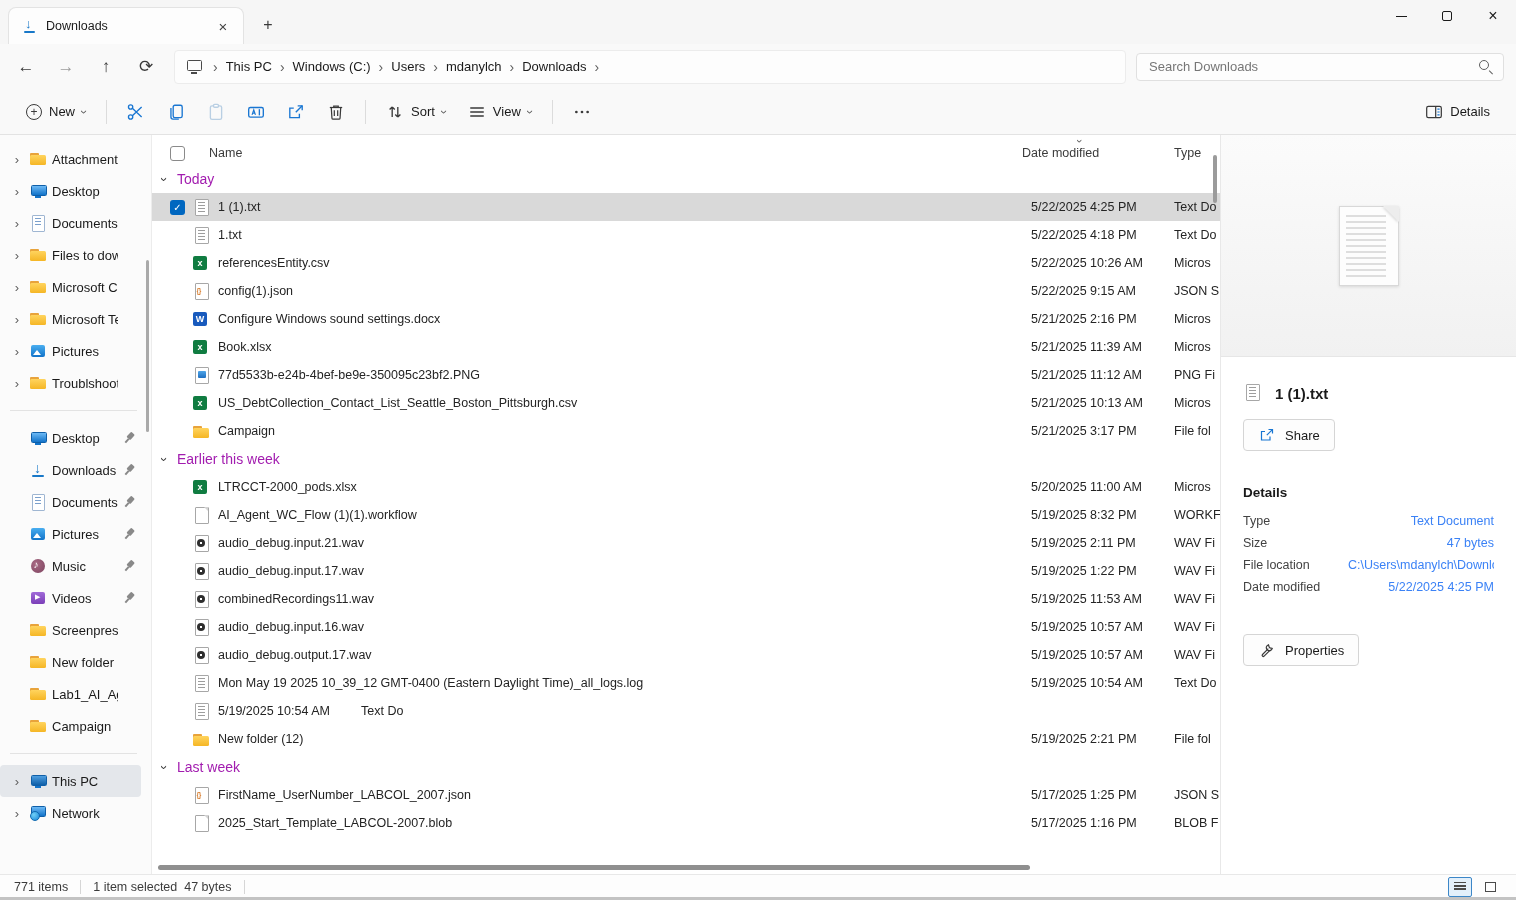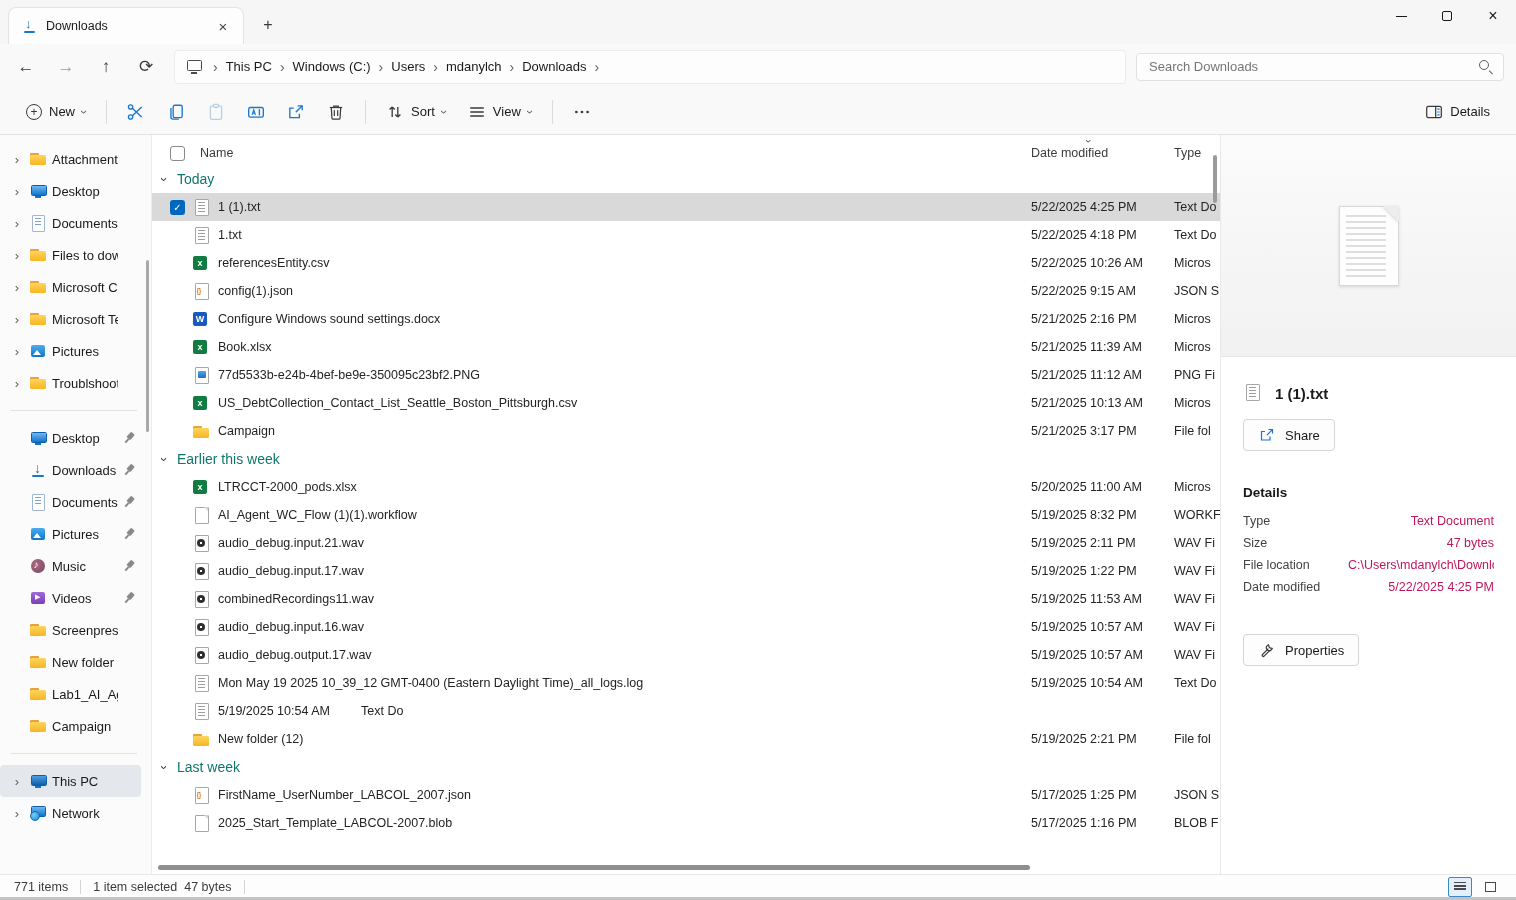--- a/index.html
+++ b/index.html
@@ -79,29 +79,29 @@
   .i-downloads::before{content:'↓';position:absolute;left:5px;top:-1px;color:#1878c8;font-weight:bold;font-size:14px;}
   .i-downloads::after{content:'';position:absolute;left:3px;bottom:2px;width:12px;height:2px;background:#1878c8;border-radius:1px;}
   .i-music::before{content:'♪';position:absolute;left:4.5px;top:1.5px;color:#fff;font-size:10px;z-index:1;}
   .i-music::after{content:'';position:absolute;left:2px;top:2px;width:14px;height:14px;background:radial-gradient(circle at 35% 35%,#a86a84,#7e4460);border-radius:50%;}
   .i-videos::before{content:'▶';position:absolute;left:6px;top:4px;color:#fff;font-size:7px;z-index:1;}
   .i-videos::after{content:'';position:absolute;left:2px;top:3px;width:14px;height:12px;background:linear-gradient(#a06ad8,#7b3fb8);border-radius:2px;}
   .i-network::before{content:'';position:absolute;left:2px;top:2px;width:13px;height:9px;background:linear-gradient(#6cb9f5,#1273c9);border:1px solid #0f5fa8;border-radius:1.5px;}
   .i-network::after{content:'';position:absolute;left:1px;bottom:1px;width:8px;height:8px;background:radial-gradient(circle at 35% 35%,#6fd0f7,#1a85d8);border-radius:50%;border:1px solid #0f6ab0;}
   
   .filearea{flex:1;position:relative;padding-top:6px;overflow:hidden;}
-  .list-header{height:24px;display:flex;align-items:center;padding-left:18px;color:#3b3b3b;font-size:12.5px;}
+  .list-header{height:24px;display:flex;align-items:center;padding-left:18px;color:#3b3b3b;font-size:12.5px;gap:9px;}
   .hdr-check{width:15px;height:15px;border:1px solid #8a8a8a;border-radius:3px;background:#fff;flex:none;}
   .hdr-name{margin-left:15px;flex:1;}
   .hdr-date{width:143px;flex:none;position:relative;}
   .sort-caret{position:absolute;left:56px;top:-11px;display:inline-block;transform:rotate(90deg);font-size:11px;color:#5f5f5f;}
   .hdr-type{width:46px;flex:none;overflow:hidden;white-space:nowrap;}
   .group-header{height:28px;display:flex;align-items:center;gap:7px;padding-left:6px;}
   .group-chevron{display:inline-block;transform:rotate(90deg);font-size:13px;color:#3b3b3b;width:12px;text-align:center;}
-  .group-label{color:#0f766e;font-size:14px;}
+  .group-label{color:#a21caf;font-size:14px;}
   .file-row{height:28px;display:flex;align-items:center;padding-left:18px;font-size:12.5px;color:#242424;}
   .file-row.selected{background:#d9d9d9;}
   .row-check{width:15px;height:15px;border-radius:3px;flex:none;visibility:hidden;}
   .row-check.checked{visibility:visible;background:#0067c0;display:flex;align-items:center;justify-content:center;}
   .row-check.checked::after{content:'✓';color:#fff;font-size:10px;}
   .f-icon{width:18px;height:18px;position:relative;flex:none;margin:0 8px 0 7px;display:flex;align-items:center;justify-content:center;}
   .col-name{flex:1;white-space:nowrap;overflow:hidden;}
   .col-date{width:143px;flex:none;white-space:nowrap;}
   .col-type{width:46px;flex:none;white-space:nowrap;overflow:hidden;}
   
@@ -125,21 +125,21 @@
   .doc-thumb{position:relative;width:60px;height:80px;background:#fdfdfd;border:1px solid #d8d8d8;box-shadow:0 1px 3px rgba(0,0,0,.12);}
   .doc-thumb::before{content:'';position:absolute;left:6px;top:8px;width:40px;height:62px;background:repeating-linear-gradient(180deg,#dedede 0 2px,transparent 2px 6px);}
   .doc-thumb::after{content:'';position:absolute;right:-1px;top:-1px;width:0;height:0;border-left:16px solid transparent;border-top:16px solid #ededed;filter:drop-shadow(-1px 1px 1px rgba(0,0,0,.12));}
   .dp-title{display:flex;align-items:center;gap:10px;padding:26px 22px 0 22px;}
   .dp-title .f-icon{width:22px;height:20px;margin:0;}
   .dp-filename{font-size:15px;font-weight:bold;color:#1a1a1a;}
   .share-btn,.props-btn{display:inline-flex;align-items:center;gap:9px;height:32px;padding:0 14px;border:1px solid #d5d5d5;border-radius:4px;background:#fdfdfd;margin:16px 0 0 22px;font-size:13px;color:#1a1a1a;align-self:flex-start;}
   .dp-heading{font-weight:bold;font-size:13.5px;padding:34px 22px 10px 22px;}
   .detail-row{display:flex;padding:4px 22px;font-size:12.5px;}
   .d-label{width:105px;flex:none;color:#424242;}
-  .d-value{flex:1;text-align:right;color:#be185d;white-space:nowrap;overflow:hidden;}
+  .d-value{flex:1;text-align:right;color:#3b82f6;white-space:nowrap;overflow:hidden;}
   .props-btn{margin-top:36px;}
   
   .statusbar{height:25px;border-top:1px solid #e8e8e8;background:#fdfdfd;display:flex;align-items:center;padding:0 14px;font-size:12.5px;color:#3b3b3b;gap:12px;}
   .sb-sep{width:1px;height:14px;background:#d6d6d6;}
   .sb-right{margin-left:auto;display:flex;align-items:center;gap:6px;}
   .sb-toggle{width:24px;height:20px;display:flex;align-items:center;justify-content:center;border-radius:2px;}
   .sb-toggle.active{border:1px solid #3c87c8;background:#e3f0fb;}
   .lines-ic{width:12px;height:10px;background:repeating-linear-gradient(180deg,#4a4a4a 0 1.4px,transparent 1.4px 3.2px);}
   .box-ic{width:11px;height:10px;border:1.4px solid #4a4a4a;}
   svg{display:block;}

